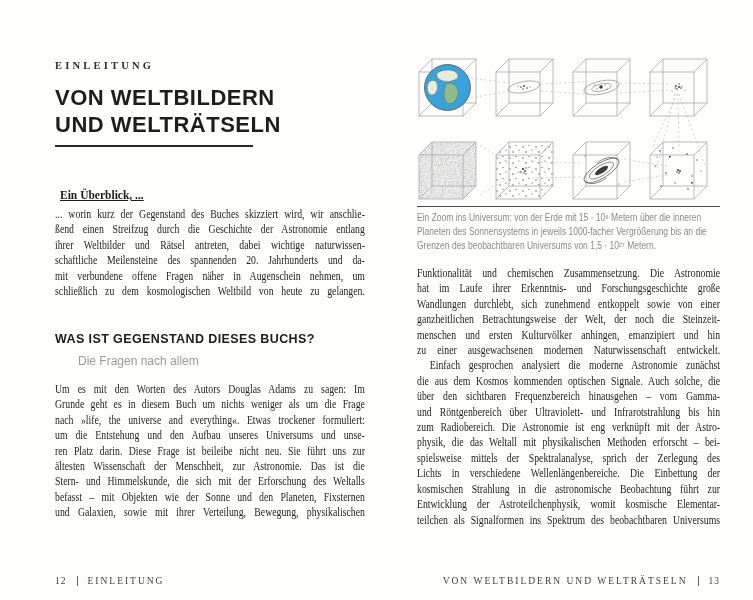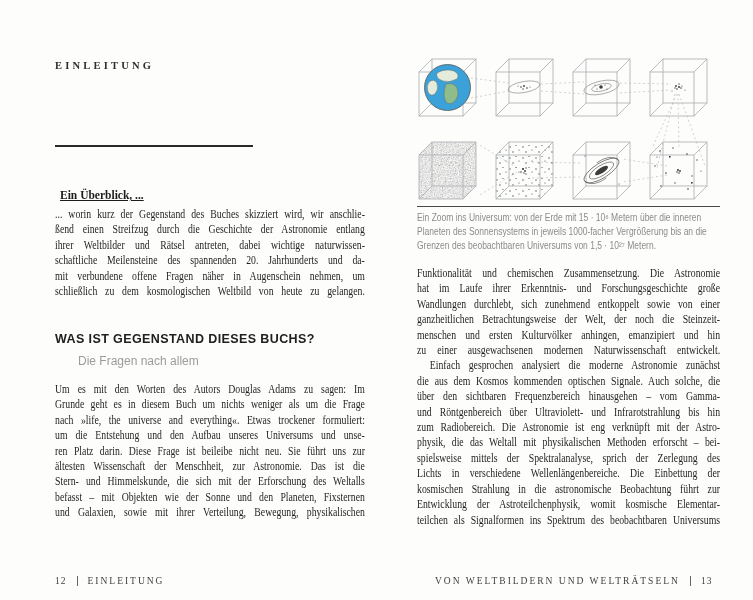--- a/index.html
+++ b/index.html
@@ -34,35 +34,36 @@
   #caption{left:417px;top:211px;width:357px;transform:scaleX(.849);transform-origin:0 0;
            font:10px/13.8px "Liberation Sans","DejaVu Sans",sans-serif;color:#8b8b8b;}
   #caption .tline{text-align:left;text-align-last:left;}
 
   
   .footer{top:544px;font:9.5px "Liberation Serif","DejaVu Serif",serif;color:#3f3f3f;margin-top:32px;}
   .footer .flabel{letter-spacing:2px;}
   .footer .fnum{letter-spacing:1px;}
   .fdiv{display:inline-block;width:1px;height:10px;background:#666;margin:0 10px;vertical-align:-2px;}
   #footer-left{left:55px;}
-  #footer-right{left:435px;width:303px;text-align:left;}
+  #footer-right{left:417px;width:303px;text-align:right;}
 
   
   .cube{fill:none;stroke:#a8acaf;stroke-width:.8;}
   .dash{stroke:#bcbec0;stroke-width:.7;fill:none;stroke-dasharray:2,2.6;}
   .dot{fill:#3d3d3d;}
   .orbit{fill:none;stroke:#818181;stroke-width:.6;}
 </style>
 </head>
 <body>
 
 <div class="abs kicker">EINLEITUNG</div>
 
 <h1 class="abs title" style="margin:0;">
-  <br>
+  <span>VON WELTBILDERN</span><br>
+  <span>UND WELTRÄTSELN</span>
 </h1>
 <div class="abs title-rule"></div>
 
 <div class="abs overview-h">Ein Überblick, ...</div>
 <div class="abs serifblock" id="intro-lines">
     <div class="tline">... worin kurz der Gegenstand des Buches skizziert wird, wir anschlie-</div>
     <div class="tline">ßend einen Streifzug durch die Geschichte der Astronomie entlang</div>
     <div class="tline">ihrer Weltbilder und Rätsel antreten, dabei wichtige naturwissen-</div>
     <div class="tline">schaftliche Meilensteine des spannenden 20. Jahrhunderts und da-</div>
     <div class="tline">mit verbundene offene Fragen näher in Augenschein nehmen, um</div>

